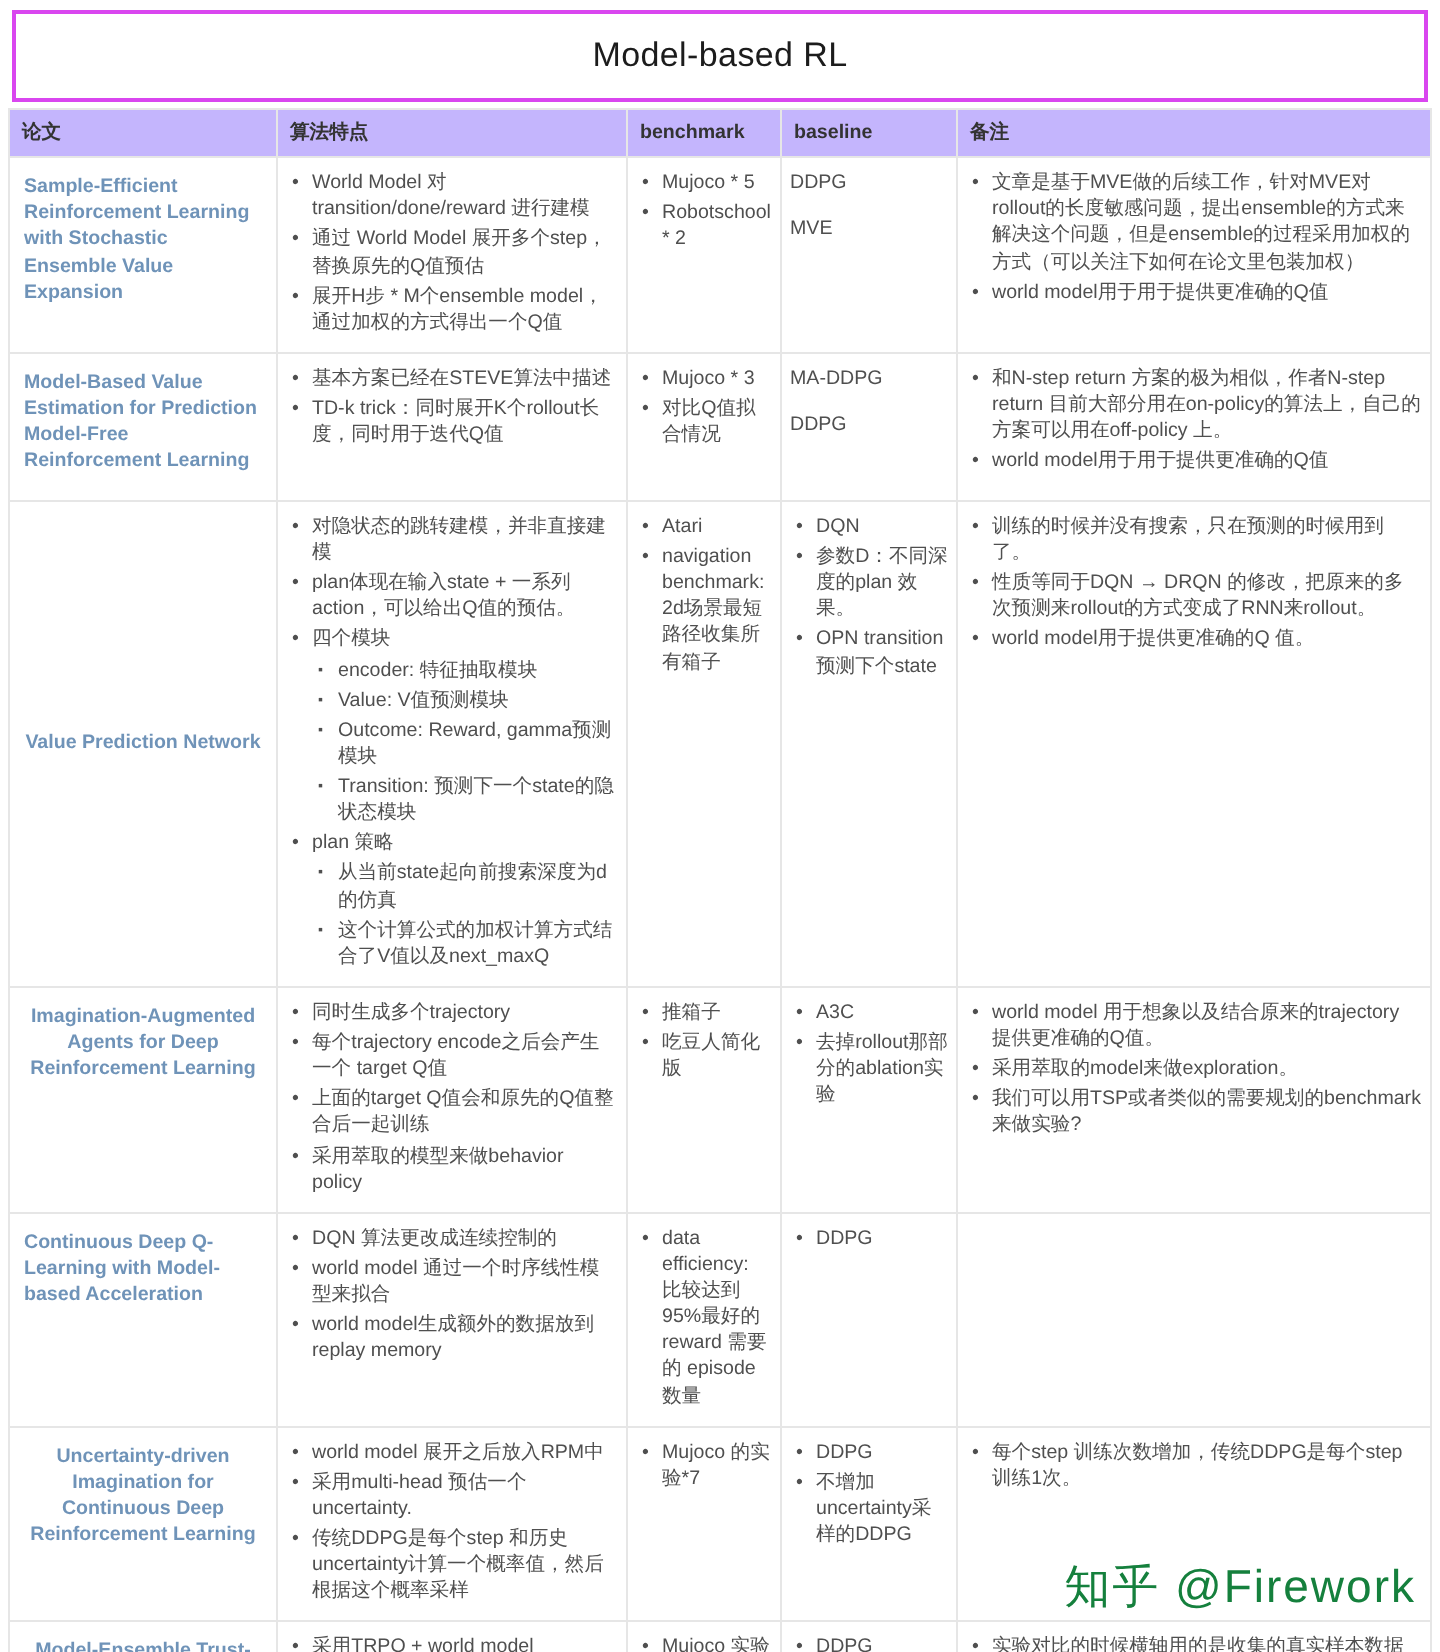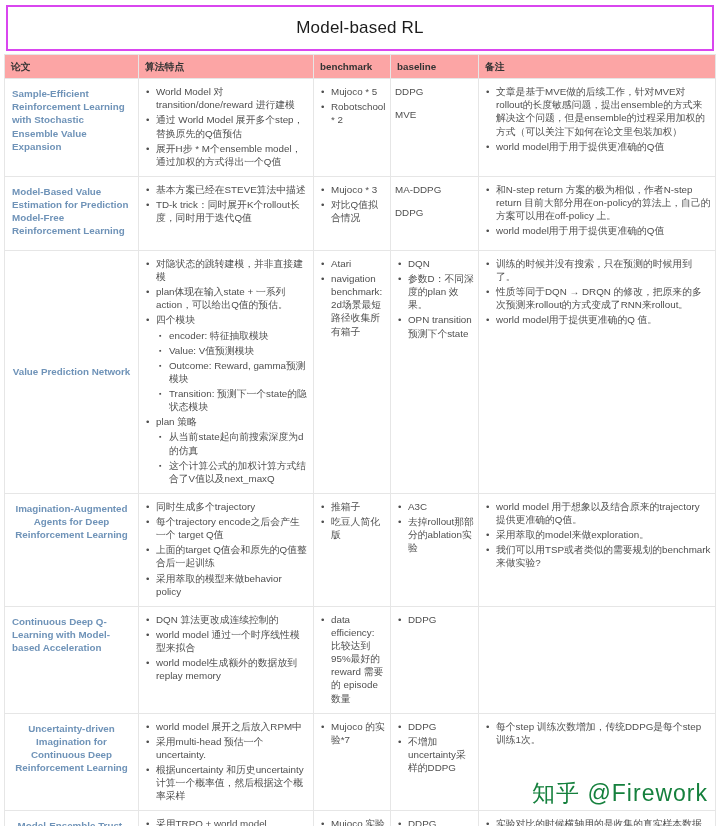--- a/index.html
+++ b/index.html
@@ -9,21 +9,21 @@
     margin:5px 6px 3px 6px;height:42px;border:2px solid #d946ef;background:#fff;
     display:flex;align-items:center;justify-content:center;
   }
   .title-box span{font-size:17px;color:#1c1c1c;letter-spacing:.2px;}
   table.grid{
     margin:0 4px;width:712px;border-collapse:collapse;table-layout:fixed;
     border:1px solid #e2e2e2;font-size:9.8px;line-height:1.34;
   }
   th,td{border:1px solid #e6e6e6;vertical-align:top;padding:6px 4px;word-wrap:break-word;}
   thead th{
-    background:#fca5a5;color:#333;font-weight:700;text-align:left;
+    background:#c4b5fd;color:#333;font-weight:700;text-align:left;
     font-size:9.8px;padding:5px 6px;height:10px;
   }
   td{color:#4f4f4f;}
   a.paper-link{color:#6f93b8;text-decoration:none;display:block;padding:2px 3px;font-weight:bold;}
   ul.lst{margin:0;padding:0 0 0 13px;list-style:none;}
   ul.lst li{position:relative;margin:0 0 2px 0;}
   ul.lst li::before{content:"•";position:absolute;left:-10px;top:0;color:#4f4f4f;}
   ul.lst ul.sub{margin:2px 0 0 0;padding-left:13px;list-style:none;}
   ul.lst ul.sub > li::before{content:"▪";font-size:7px;top:2px;left:-10px;}
   ul.plain{margin:0;padding:0;list-style:none;}
@@ -219,21 +219,21 @@
         <td></td>
       </tr>
       <tr class="r5">
         <td class="c-paper">
           <a class="paper-link" href="#">Uncertainty-driven Imagination for Continuous Deep Reinforcement Learning</a>
         </td>
         <td>
           <ul class="lst">
             <li>world model 展开之后放入RPM中</li>
             <li>采用multi-head 预估一个uncertainty.</li>
-            <li>根据uncertainty 和历史uncertainty计算一个概率值，然后根据这个概率采样</li>
+            <li>传统DDPG是每个step 和历史uncertainty计算一个概率值，然后根据这个概率采样</li>
           </ul>
         </td>
         <td>
           <ul class="lst">
             <li>Mujoco 的实验*7</li>
           </ul>
         </td>
         <td>
           <ul class="lst">
             <li>DDPG</li>

